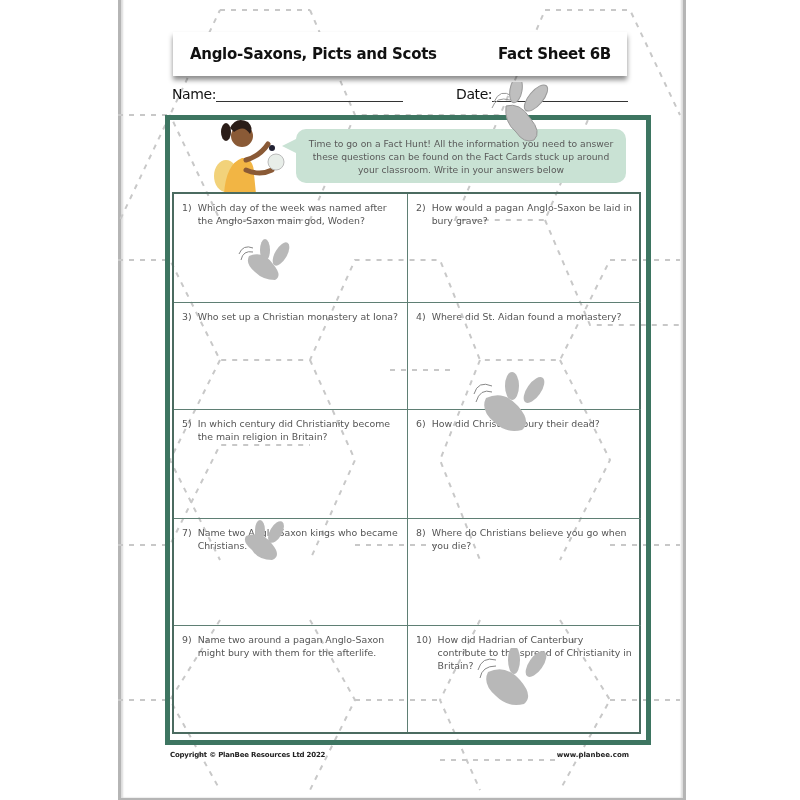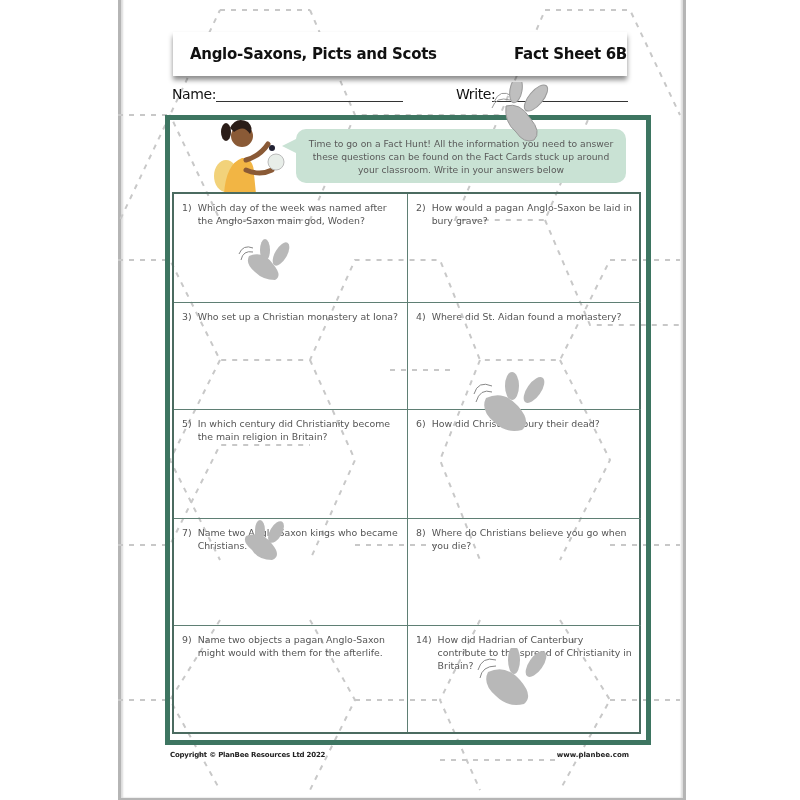--- a/index.html
+++ b/index.html
@@ -4,21 +4,21 @@
 <style>
   html, body { margin:0; padding:0; }
   body { width:800px; height:800px; background:#ffffff; position:relative; overflow:hidden;
          font-family:"DejaVu Sans", sans-serif; }
   .sheet { position:absolute; left:118px; top:-4px; width:562px; height:802px; background:#fff;
            border-left:3px solid #b5b5b5; border-right:3px solid #b5b5b5; border-bottom:3px solid #b5b5b5;
            box-shadow: inset 2px 0 2px #dcdcdc, inset -2px 0 2px #dcdcdc; }
   .hex-bg { position:absolute; left:0; top:0; width:800px; height:800px; pointer-events:none; }
   .title-banner { position:absolute; left:173px; top:32px; width:454px; height:44px; background:#fff;
            box-shadow: 0 4px 5px rgba(0,0,0,0.45); display:flex; align-items:center; justify-content:space-between;
-           padding:0 0 0 17px; box-sizing:border-box; }
+           padding:0 16px 0 17px; box-sizing:border-box; }
   .title-banner span { font-family:"DejaVu Sans", sans-serif; font-weight:bold; font-size:15px; color:#111; letter-spacing:-0.3px; }
   .lbl { position:absolute; font-weight:normal; font-size:14px; color:#111; letter-spacing:-0.4px; }
   .line { position:absolute; height:0; border-bottom:1.5px solid #333; }
   .frame { position:absolute; left:165px; top:115px; width:486px; height:630px; box-sizing:border-box;
            border:5px solid #3d7561; background:transparent; }
   .bubble { position:absolute; left:296px; top:129px; width:330px; height:54px; background:#c9e2d4;
            border-radius:10px; display:flex; align-items:center; justify-content:center; text-align:center;
            font-family:"DejaVu Sans", sans-serif; font-size:9.2px; line-height:13px; color:#5a5a5a; padding:8px 10px; box-sizing:border-box; }
   .bubble:before { content:""; position:absolute; left:-14px; top:10px; border-style:solid; border-width:7px 14px 7px 0;
            border-color:transparent #c9e2d4 transparent transparent; }
@@ -52,21 +52,21 @@
   </g>
 </svg>
 
 <div class="title-banner">
   <span>Anglo-Saxons, Picts and Scots</span>
   <span>Fact Sheet 6B</span>
 </div>
 
 <div class="lbl" style="left:172px; top:86px;">Name:</div>
 <div class="line" style="left:216px; top:101px; width:187px;"></div>
-<div class="lbl" style="left:456px; top:86px;">Write:</div>
+<div class="lbl" style="left:456px; top:86px;">Date:</div>
 <div class="line" style="left:492px; top:101px; width:136px;"></div>
 
 <div class="frame"></div>
 
 <svg class="girl" viewBox="0 0 80 80">
   <ellipse cx="16" cy="62" rx="12" ry="16" fill="#f2d27a"></ellipse>
   <path d="M14 80 Q16 50 32 44 Q44 44 44 60 L46 80 Z" fill="#f2b544"></path>
   <circle cx="32" cy="22" r="11" fill="#8a5a36"></circle>
   <path d="M20 14 Q26 2 38 8 Q44 14 40 20 Q34 10 24 18 Z" fill="#2b1d18"></path>
   <ellipse cx="16" cy="18" rx="5" ry="9" fill="#2b1d18"></ellipse>
@@ -123,26 +123,26 @@
   </div>
   <div class="cell">
     <div class="q">
         <span class="num">8)</span>
         <span>Where do Christians believe you go when you die?</span>
       </div>
   </div>
   <div class="cell">
     <div class="q">
         <span class="num">9)</span>
-        <span>Name two objects a pagan Anglo-Saxon might would with them for the afterlife.</span>
+        <span>Name two around a pagan Anglo-Saxon might bury with them for the afterlife.</span>
       </div>
   </div>
   <div class="cell">
     <div class="q">
-        <span class="num">14)</span>
+        <span class="num">10)</span>
         <span>How did Hadrian of Canterbury contribute to the spread of Christianity in Britain?</span>
       </div>
   </div>
 </div>
 
 <svg class="bee" style="left:488px; top:82px; width:70px; height:66px;" viewBox="0 0 70 66">
   <path d="M6 20 Q12 6 24 14 M4 26 Q8 14 22 18" stroke="#999" fill="none" stroke-width="1"></path>
   <ellipse cx="28" cy="8" rx="6" ry="13" fill="#bfbfbf" stroke="#999" transform="rotate(10 28 8)"></ellipse>
   <ellipse cx="48" cy="16" rx="7" ry="16" fill="#bfbfbf" stroke="#999" transform="rotate(40 48 16)"></ellipse>
   <path d="M18 24 Q32 20 42 36 Q54 50 46 58 Q36 62 28 50 Q16 40 18 24 Z" fill="#bdbdbd" stroke="#999"></path>

